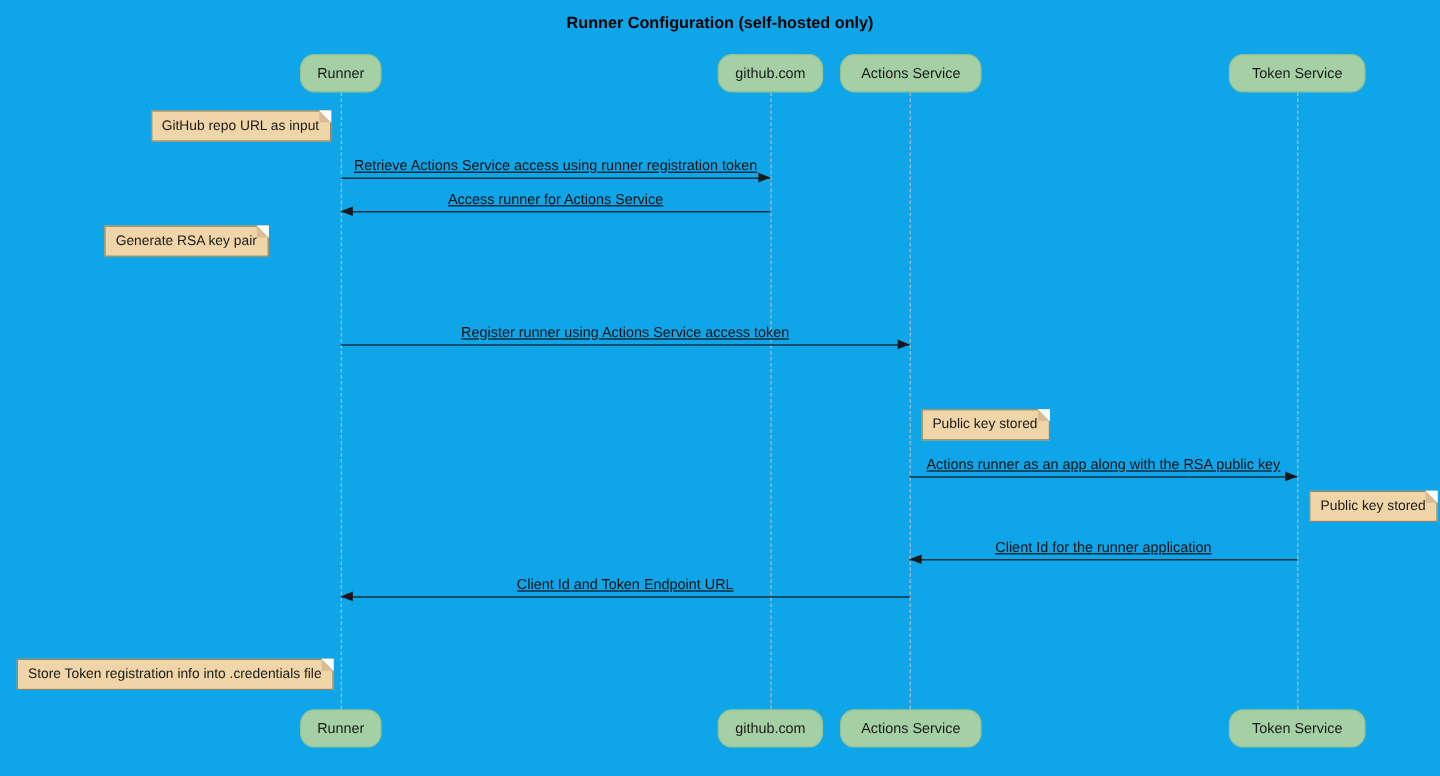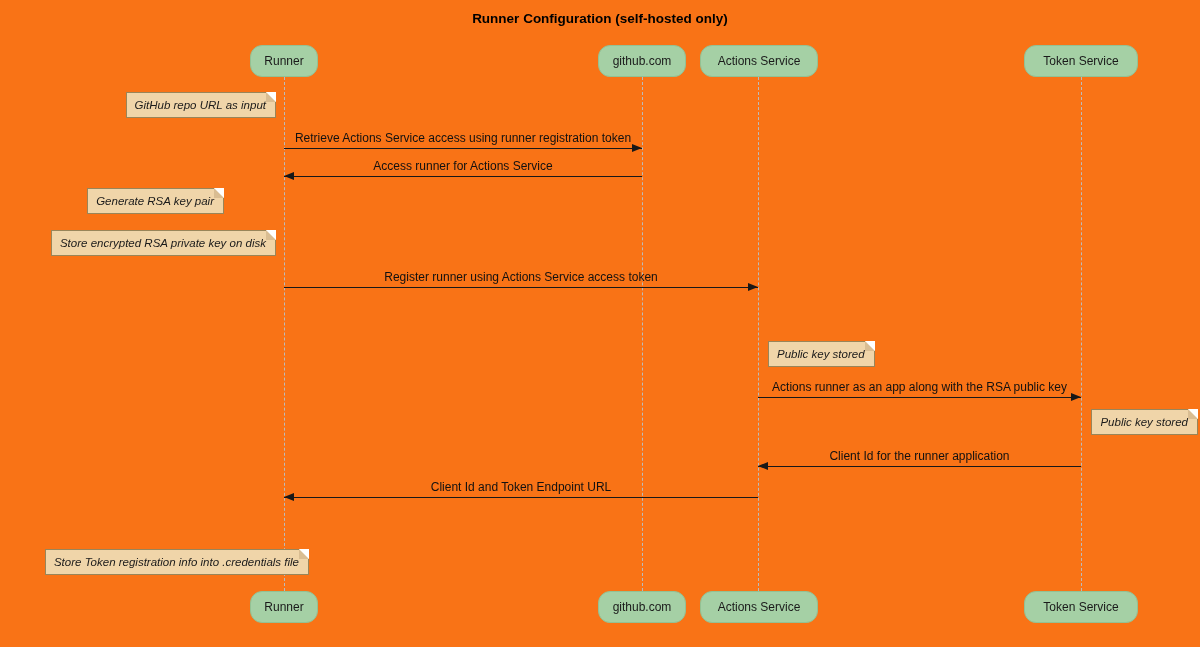--- a/index.html
+++ b/index.html
@@ -1,20 +1,20 @@
 <!DOCTYPE html>
 <html style="--participant_fill: #a5d0a5; --participant_border: #93c193; --note_fill: #f0d5a9; --note_border: #998559; --note_fold: #d9bd92; --lifeline_color: #bbbbbb; --arrow_color: #181818;"><head>
 <meta charset="utf-8">
 <style>
   html, body { margin: 0; padding: 0; background: #ffffff; }
   .canvas {
     position: relative;
     width: 1200px;
     height: 647px;
-    background: #f97316;
+    background: #0ea5e9;
     font-family: "Liberation Sans", sans-serif;
     color: #111111;
     overflow: hidden;
   }
   .diagram-title {
     position: absolute;
     top: 11px; left: 0; right: 0;
     text-align: center;
     font-size: 13.5px;
     font-weight: bold;
@@ -43,21 +43,20 @@
   }
   .note {
     position: absolute;
     background: var(--note_fill, #f0d5a9);
     border: 1px solid var(--note_border, #998559);
     font-size: 11.5px;
     color: #1a1a1a;
     padding: 6px 9px 6px 8px;
     white-space: nowrap;
     box-sizing: border-box;
-    font-style: italic;
   }
   .note::before { 
     content: "";
     position: absolute;
     top: -1px; right: -1px;
     border-style: solid;
     border-width: 0 10px 10px 0;
     border-color: #ffffff #ffffff var(--note_fold, #d9bd92) var(--note_fold, #d9bd92);
   }
   .msg { position: absolute; height: 0; }
@@ -66,20 +65,21 @@
     top: 0; left: 0; right: 0;
     border-top: 1px solid var(--arrow_color, #181818);
   }
   .msg-label {
     position: absolute;
     bottom: 3px; left: 0; right: 0;
     text-align: center;
     font-size: 12px;
     white-space: nowrap;
     color: #111111;
+    text-decoration: underline;
   }
   .arrow-head {
     position: absolute;
     width: 0; height: 0;
     top: -4px;
     border-top: 4.5px solid transparent;
     border-bottom: 4.5px solid transparent;
   }
   .arrow-head.dir-right {
     right: 0;
@@ -107,24 +107,23 @@
   <div class="participant" style="left:700px; top:45px; width:118px">Actions Service</div>
   <div class="participant" style="left:1024px; top:45px; width:114px">Token Service</div>
 
   <div class="participant" style="left:250px; top:591px; width:68px">Runner</div>
   <div class="participant" style="left:598px; top:591px; width:88px">github.com</div>
   <div class="participant" style="left:700px; top:591px; width:118px">Actions Service</div>
   <div class="participant" style="left:1024px; top:591px; width:114px">Token Service</div>
 
   <div class="note" style="right:924px; top:92px">GitHub repo URL as input</div>
   <div class="note" style="right:976px; top:188px">Generate RSA key pair</div>
-  <div class="note" style="right:924px; top:230px">Store encrypted RSA private key on disk</div>
   <div class="note" style="left:768px; top:341px">Public key stored</div>
   <div class="note" style="right:2px; top:409px">Public key stored</div>
-  <div class="note" style="right:891px; top:549px">Store Token registration info into .credentials file</div>
+  <div class="note" style="right:922px; top:549px">Store Token registration info into .credentials file</div>
 
   <div class="msg" style="left:284px; top:148px; width:358px">
     <div class="msg-label">Retrieve Actions Service access using runner registration token</div>
     <div class="msg-line"></div>
     <div class="arrow-head dir-right"></div>
   </div>
 
   <div class="msg" style="left:284px; top:176px; width:358px">
     <div class="msg-label">Access runner for Actions Service</div>
     <div class="msg-line"></div>

